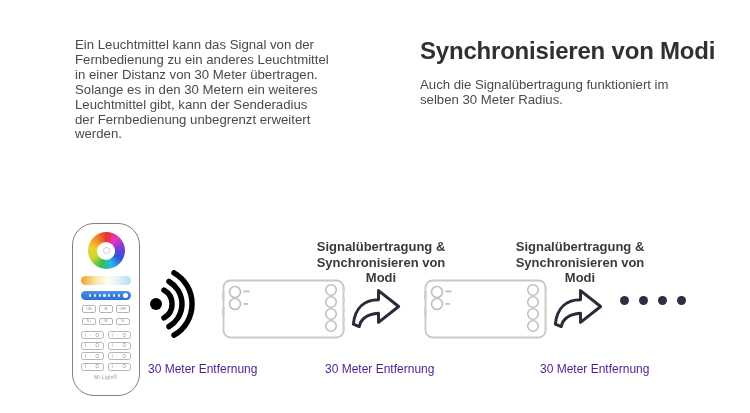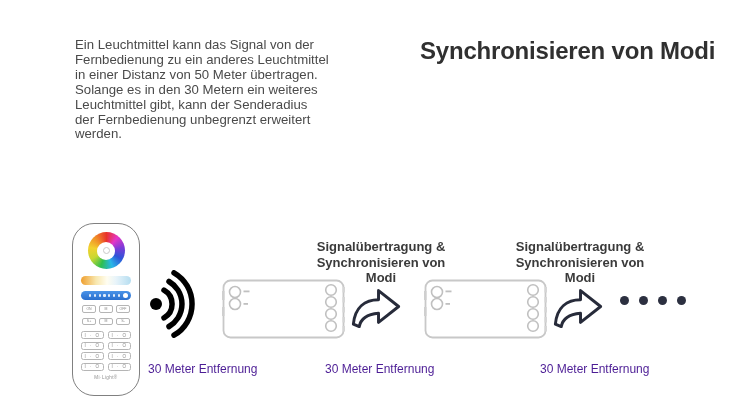--- a/index.html
+++ b/index.html
@@ -50,29 +50,31 @@
   .dots i{width:9px;height:9px;border-radius:50%;background:#2c3040;}
 </style>
 </head>
 <body>
 
 <div class="page">
 
   <div class="col col-left">
     <p>Ein Leuchtmittel kann das Signal von der
 Fernbedienung zu ein anderes Leuchtmittel
-in einer Distanz von 50 Meter übertragen.</p>
+in einer Distanz von 30 Meter übertragen.</p>
     <p>Solange es in den 30 Metern ein weiteres
 Leuchtmittel gibt, kann der Senderadius
 der Fernbedienung unbegrenzt erweitert
 werden.</p>
   </div>
 
   <div class="col col-right">
     <h1>Synchronisieren von Modi</h1>
+    <p>Auch die Signalübertragung funktioniert im
+selben 30 Meter Radius.</p>
   </div>
 
   <div class="abs remote">
     <div class="wheel">
       <div class="wheel-inner">
         <div class="wheel-dot"></div>
       </div>
     </div>
     <div class="cct-bar"></div>
     <div class="slider">

